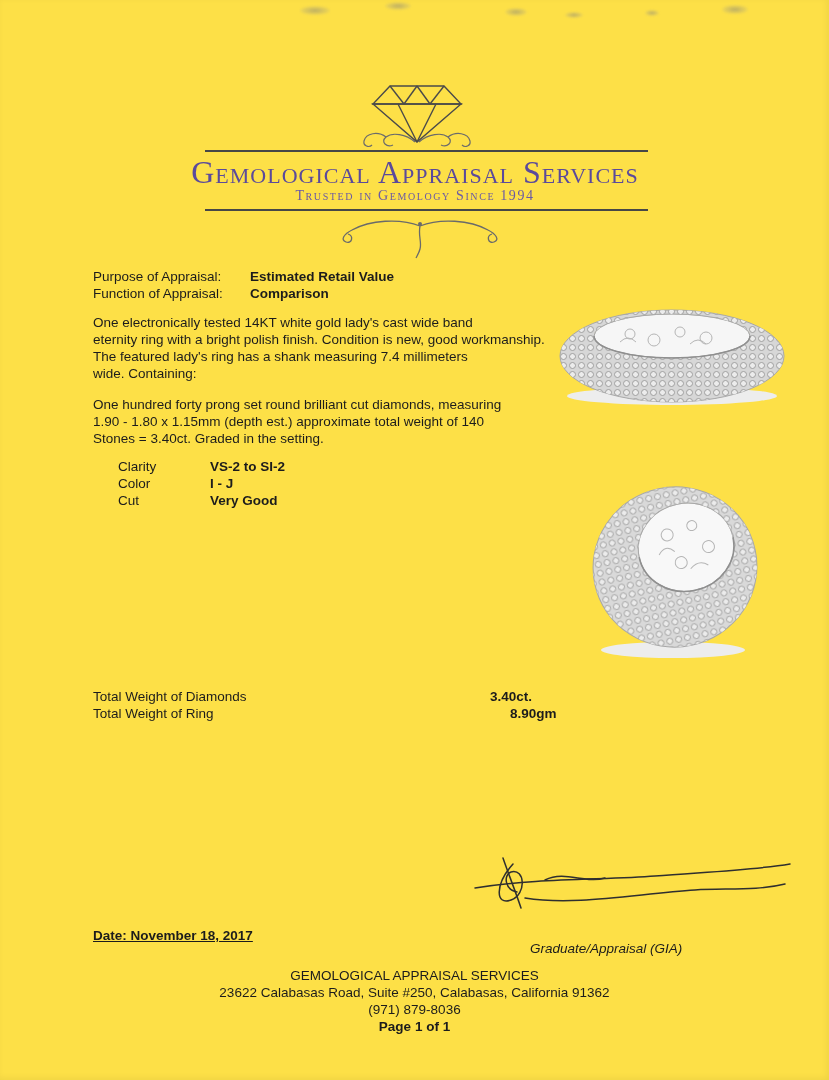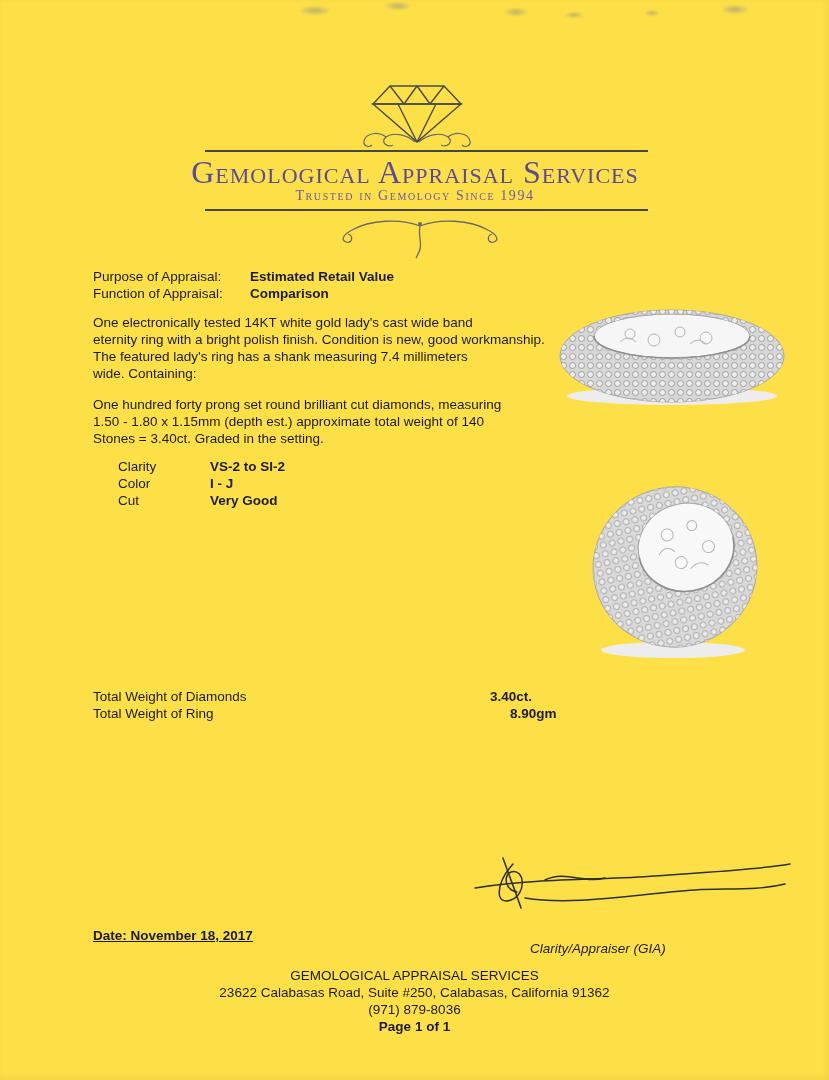--- a/index.html
+++ b/index.html
@@ -98,21 +98,21 @@
   <span class="abs txt" style="left:93px;top:268px;">Purpose of Appraisal:</span>
   <span class="abs txt b" style="left:250px;top:268px;">Estimated Retail Value</span>
   <span class="abs txt" style="left:93px;top:285px;">Function of Appraisal:</span>
   <span class="abs txt b" style="left:250px;top:285px;">Comparison</span>
 
   <div class="abs txt multiline" style="left:93px;top:314px;">One electronically tested 14KT white gold lady's cast wide band
 eternity ring with a bright polish finish. Condition is new, good workmanship.
 The featured lady's ring has a shank measuring 7.4 millimeters
 wide.  Containing:</div>
   <div class="abs txt multiline" style="left:93px;top:396px;">One hundred forty prong set round brilliant cut diamonds, measuring
-1.50 - 1.80 x 1.15mm (depth est.) approximate total weight of 140
+1.90 - 1.80 x 1.15mm (depth est.) approximate total weight of 140
 Stones = 3.40ct. Graded in the setting.</div>
 
   <div>
     <span class="abs txt" style="left:118px;top:458px;">Clarity</span>
     <span class="abs txt b" style="left:210px;top:458px;">VS-2 to SI-2</span>
     <span class="abs txt" style="left:118px;top:475px;">Color</span>
     <span class="abs txt b" style="left:210px;top:475px;">I - J</span>
     <span class="abs txt" style="left:118px;top:492px;">Cut</span>
     <span class="abs txt b" style="left:210px;top:492px;">Very Good</span>
   </div>
@@ -169,21 +169,21 @@
   <svg class="abs" style="left:455px;top:850px;" width="345" height="72" viewBox="0 0 345 72">
     <g stroke="#2f2f2f" fill="none" stroke-width="1.5" stroke-linecap="round">
       <path d="M58,14 C40,34 40,56 56,50 C72,44 70,18 56,22 C48,25 50,40 62,42"></path>
       <path d="M20,38 C80,28 150,30 200,26 C250,22 300,20 335,14"></path>
       <path d="M70,48 C120,56 180,44 240,40 C270,38 302,41 330,34"></path>
       <path d="M90,30 C110,20 130,34 150,28"></path>
       <path d="M48,8 C52,20 60,40 66,58"></path>
     </g>
   </svg>
 
-  <span class="abs txt i" style="left:530px;top:940px;">Clarity/Appraiser (GIA)</span>
+  <span class="abs txt i" style="left:530px;top:940px;">Graduate/Appraisal (GIA)</span>
 
   <span class="abs txt b" style="left:93px;top:927px;text-decoration:underline;">Date: November 18, 2017</span>
 
   <div class="footer-line" style="top:968px;">GEMOLOGICAL APPRAISAL SERVICES</div>
   <div class="footer-line" style="top:985px;">23622 Calabasas Road, Suite #250, Calabasas, California 91362</div>
   <div class="footer-line" style="top:1002px;">(971) 879-8036</div>
   <div class="footer-line b" style="top:1019px;">Page 1 of 1</div>
 
 </div>
 

